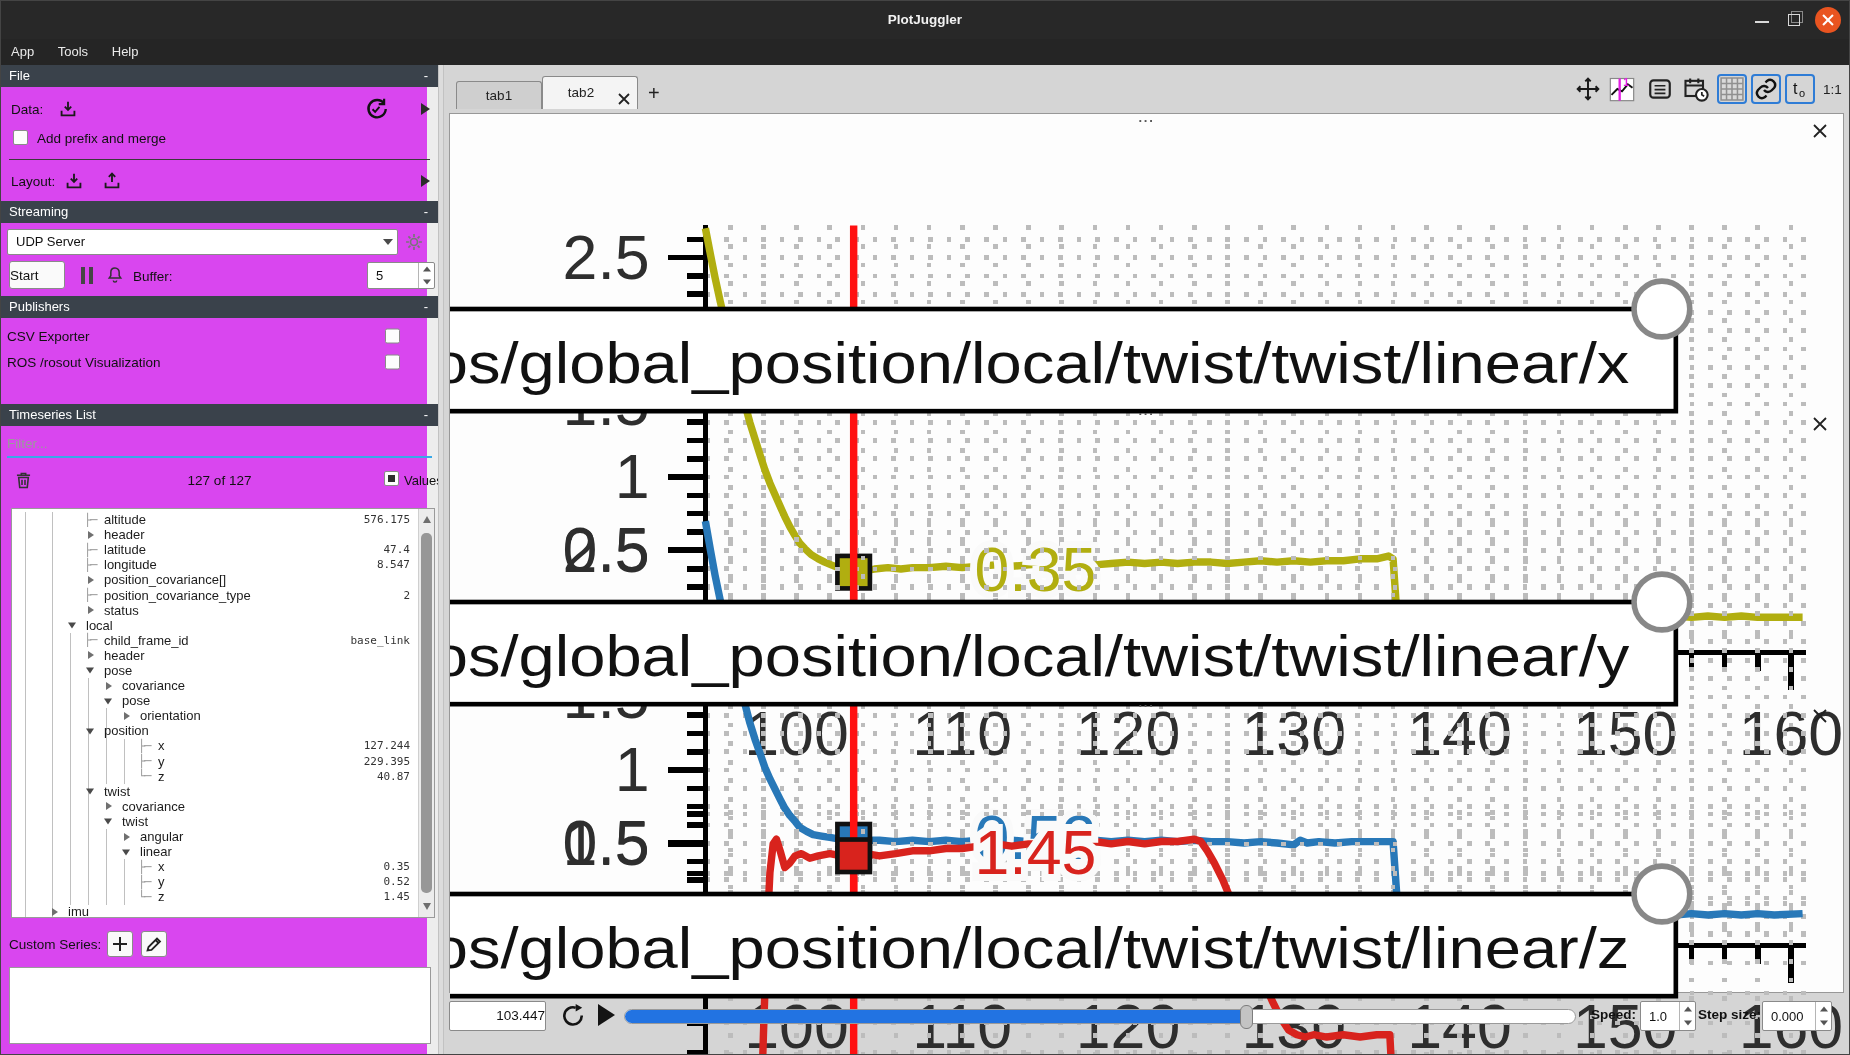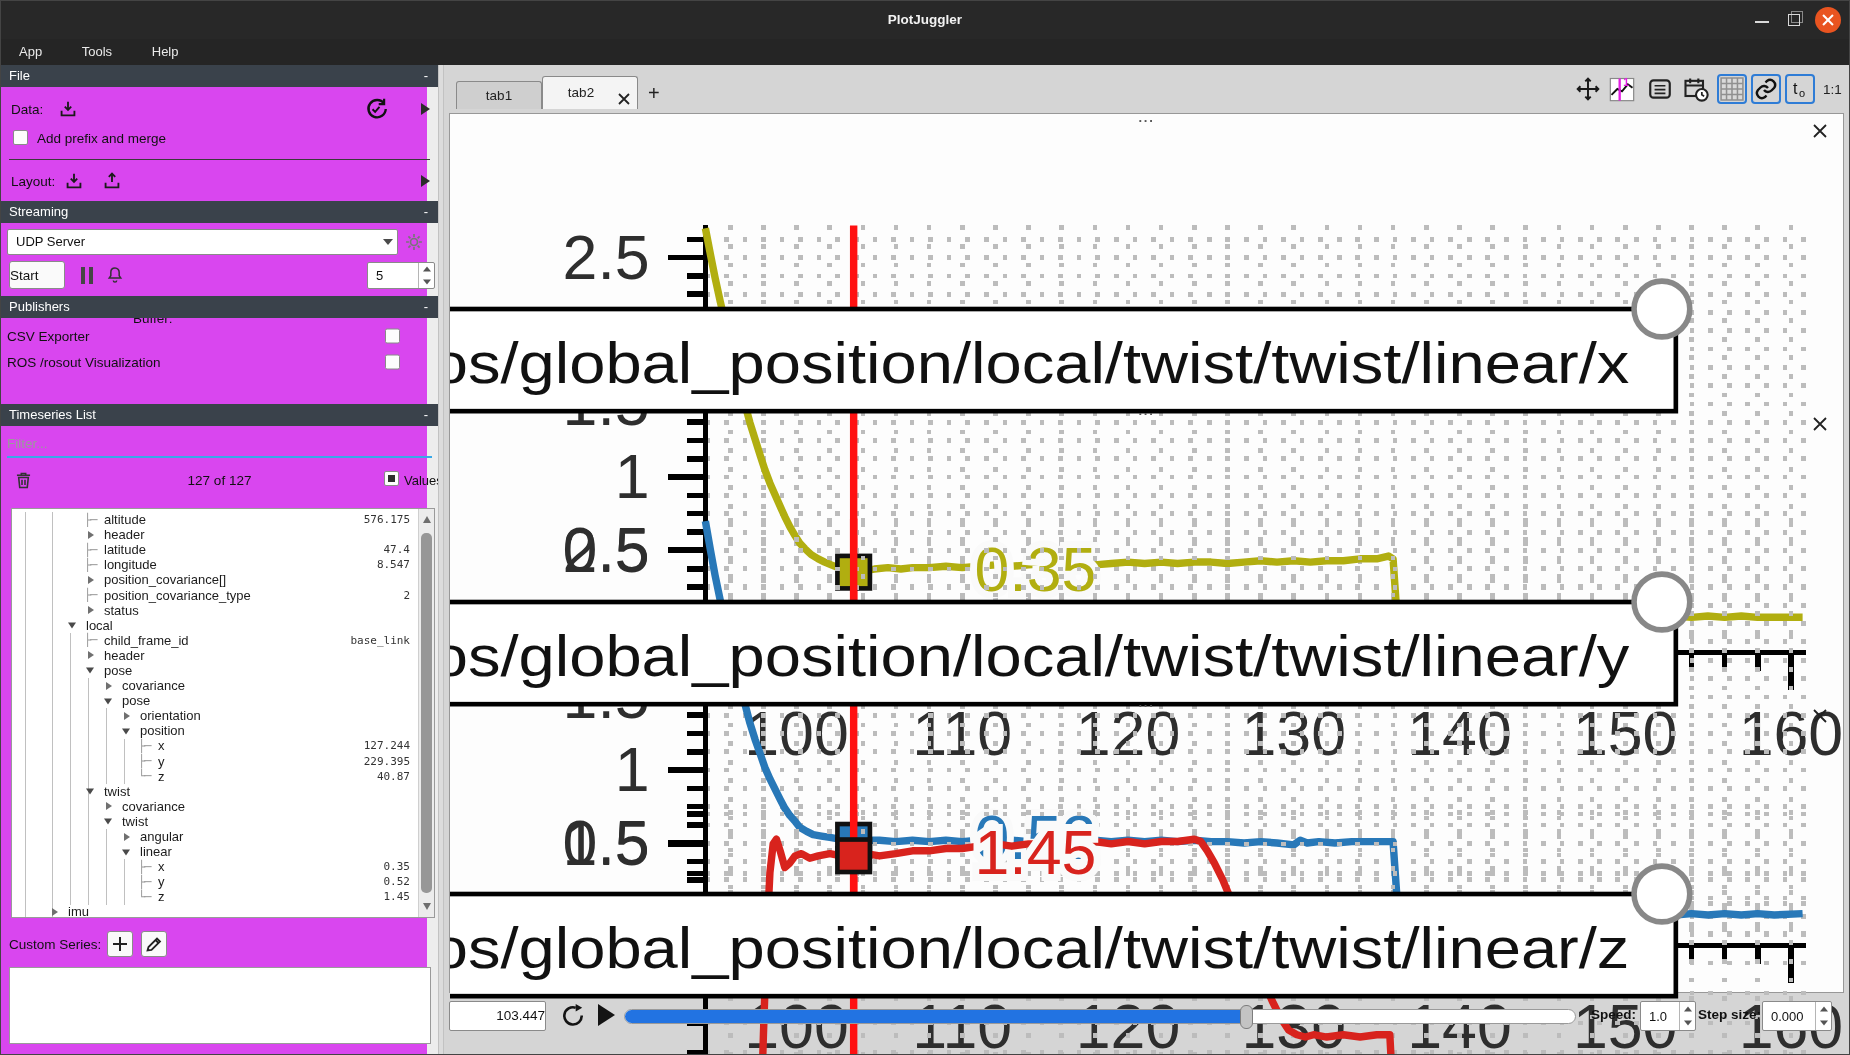--- a/index.html
+++ b/index.html
@@ -12,21 +12,21 @@
   #titlebar .title { position:absolute; left:0; right:0; top:0; height:38px; line-height:38px; text-align:center; color:#f2f2f2; font-size:13.5px; font-weight:bold; }
   .winbtn { position:absolute; top:6px; width:26px; height:26px; }
   #btn-min { right:74px; } #btn-max { right:42px; } #btn-close { right:8px; }
   #btn-min::after { content:""; position:absolute; left:6px; right:6px; top:14px; height:2px; background:#d9d9d9; }
   #btn-max::after { content:""; position:absolute; left:7px; top:7px; width:10px; height:10px; border:1.5px solid #d9d9d9; }
   #btn-max::before { content:""; position:absolute; left:10px; top:4px; width:10px; height:10px; border:1.5px solid #8a8a8a; }
   #btn-close { border-radius:50%; background:#e95420; }
   #btn-close::before, #btn-close::after { content:""; position:absolute; left:6px; top:12px; width:14px; height:2px; background:#fff; }
   #btn-close::before { transform:rotate(45deg); } #btn-close::after { transform:rotate(-45deg); }
   #menubar { position:absolute; left:0; top:38px; width:100%; height:26px; background:#252525; color:#eaeaea; font-size:13px; }
-  #menubar span { display:inline-block; padding:5px 18px; }
+  #menubar span { display:inline-block; padding:5px 10px; }
 
   
   #sidebar { position:absolute; left:0; top:64px; width:426px; bottom:0; background:#d946ef; }
   .sect-head { position:absolute; left:0; width:437px; height:22px; background:#3a424b; color:#fff; font-size:13px; line-height:22px; padding:0 10px 0 8px; }
   .sect-head .dash { position:absolute; right:10px; top:0; }
   .lbl { color:#111; font-size:13.5px; }
   .icon-btn { display:inline-block; }
   .arrow-right-solid { width:0; height:0; border-left:9px solid #2b2b2b; border-top:6px solid transparent; border-bottom:6px solid transparent; }
   .cb { width:15px; height:15px; background:#fdfdfd; border:1px solid #8a8a8a; border-radius:2px; }
   .cb.filled::after { content:""; display:block; width:7px; height:7px; margin:3px auto; background:#2e2e2e; }
@@ -193,21 +193,21 @@
           <rect x="2" y="0" width="4" height="17" fill="#454545"></rect>
           <rect x="10" y="0" width="4" height="17" fill="#454545"></rect>
         </svg>
     </span>
     <span class="icon-btn" style="position:absolute;left:104px;top:200px;">
       <svg width="20" height="20" viewBox="0 0 24 24" fill="none" stroke="#333" stroke-width="1.8">
           <path d="M12 3.5c-3 0-5 2.3-5 5.2v4.1l-1.9 2.7h13.8L17 12.8V8.7c0-2.9-2-5.2-5-5.2z"></path>
           <path d="M10 18.5a2 2 0 0 0 4 0"></path>
         </svg>
     </span>
-    <span class="lbl" style="position:absolute;left:132px;top:204px;margin-top:42px;">Buffer:</span>
+    <span class="lbl" style="position:absolute;left:132px;top:204px;">Buffer:</span>
     <div class="spin" style="left:366px;top:197px;width:68px;height:27px;">
       <span class="val">5</span>
       <span class="arrows">
           <i class="up"></i>
           <i class="dn"></i>
         </span>
     </div>
 
     <div class="sect-head" style="top:231px;">
       <span>Publishers</span>
@@ -309,21 +309,21 @@
             <span class="tlabel">covariance</span>
           </div>
           <div class="trow" style="padding-left: 90px;">
             <span class="tcell arr-d"></span>
             <span class="tlabel">pose</span>
           </div>
           <div class="trow" style="padding-left: 108px;">
             <span class="tcell arr-r"></span>
             <span class="tlabel">orientation</span>
           </div>
-          <div class="trow" style="padding-left: 108px;">
+          <div class="trow" style="padding-left: 72px;">
             <span class="tcell arr-d"></span>
             <span class="tlabel">position</span>
           </div>
           <div class="trow" style="padding-left: 126px;">
             <span class="tcell conn">├─</span>
             <span class="tlabel">x</span>
             <span class="tvalue">127.244</span>
           </div>
           <div class="trow" style="padding-left: 126px;">
             <span class="tcell conn">├─</span>

